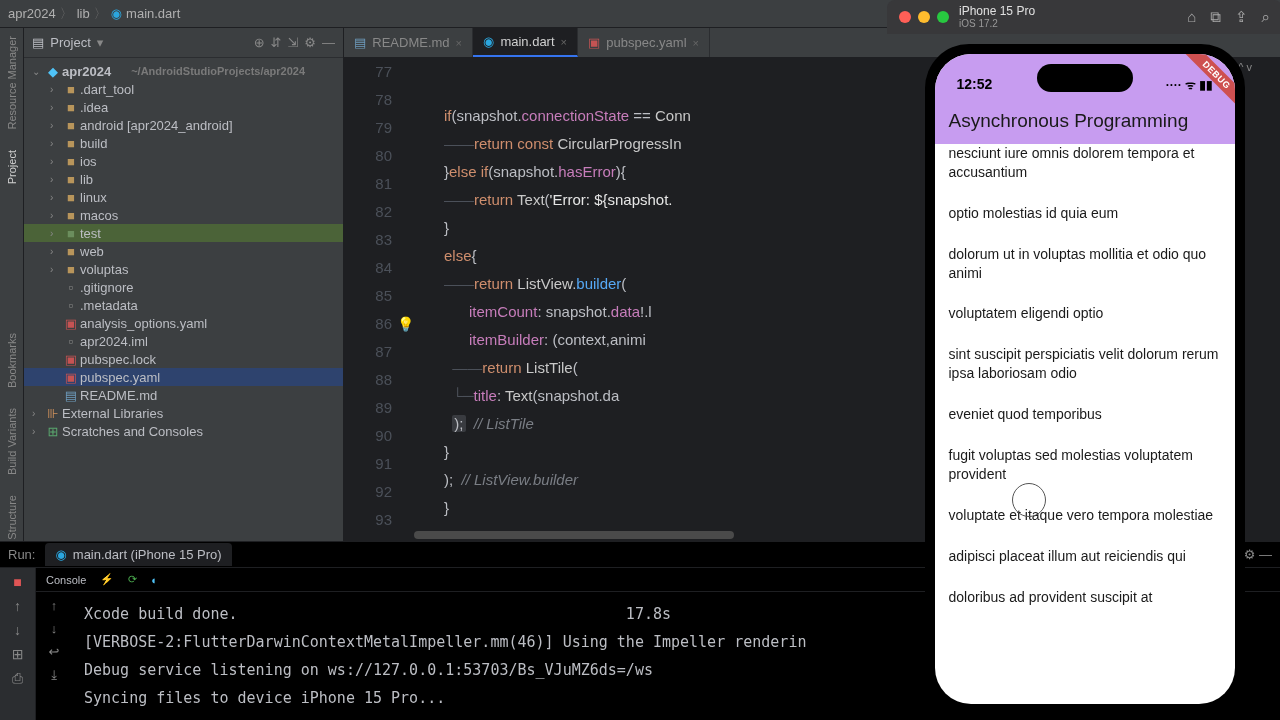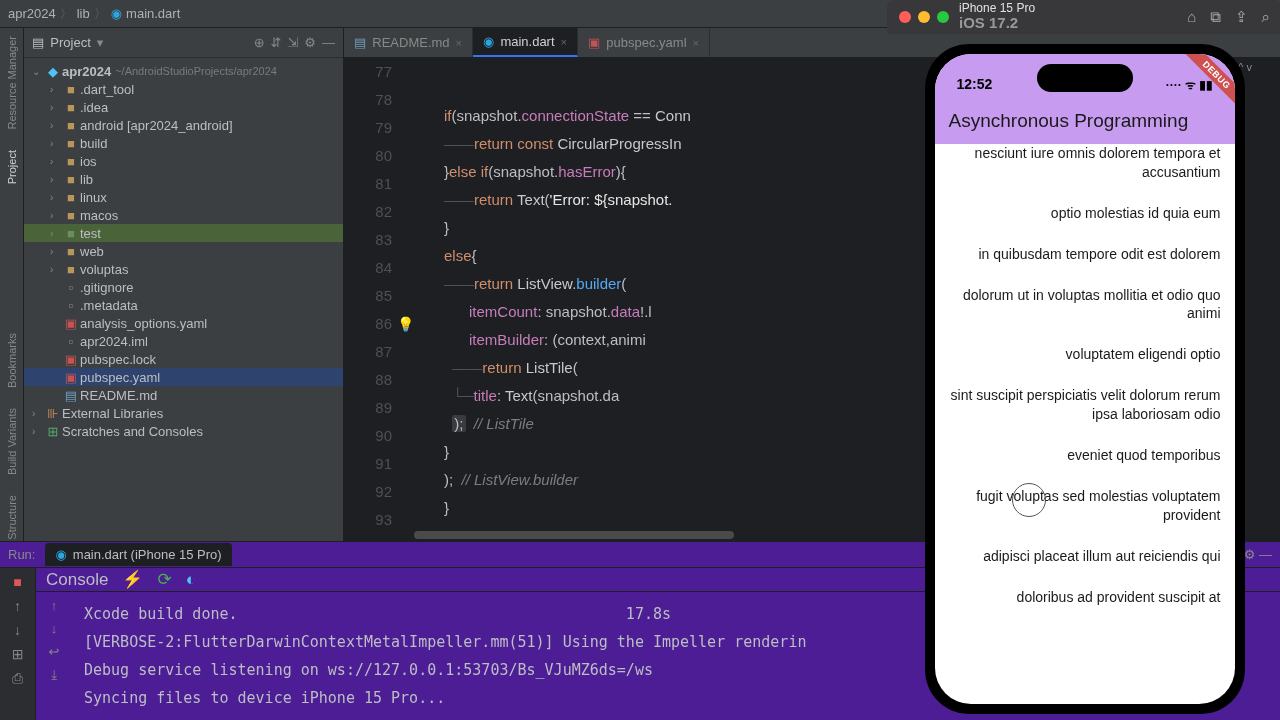--- a/index.html
+++ b/index.html
@@ -29,21 +29,21 @@
 .project-actions { display: flex; gap: 6px; color: #888; }
 .project-actions span { cursor: pointer; font-size: 13px; }
 
 .tree { padding: 4px 0; overflow-y: auto; flex: 1; }
 .tree-row { display: flex; align-items: center; height: 18px; padding-left: 8px; cursor: pointer; white-space: nowrap; }
 .tree-row.selected { background: #2e436e; }
 .tree-row.highlighted { background: #4b6338; }
 .tree-row .arrow { width: 12px; color: #888; font-size: 10px; }
 .tree-row .icon { width: 18px; display: inline-flex; justify-content: center; }
 .tree-row .label { color: #bcbec4; }
-.tree-row .path { color: #7a7a7a; margin-left: 4px; font-size: 11px; }
+.tree-row .path { color: #7a7a7a; margin-left: 20px; font-size: 11px; font-weight: bold; }
 .folder-icon { color: #b8955b; }
 .dart-icon { color: #2ba6de; }
 .yaml-icon { color: #c55353; }
 .md-icon { color: #6e9cbe; }
 .file-generic { color: #8a8a8a; }
 .lib-icon { color: #d0915c; }
 .test-icon { color: #6b8e5d; }
 .flutter-root { color: #4fc3f7; }
 
 
@@ -62,57 +62,57 @@
 .str { color: #e5e5e5; }
 .cls { color: #c8c8c8; }
 .method { color: #56a8f5; }
 .prop { color: #c77dbb; }
 .comment { color: #7a7e85; font-style: italic; }
 .guide { color: #4b5059; }
 .hl-ret { color: #cf8e6d; }
 .caret-bg { background: #393b40; border-radius: 2px; padding: 0 2px; }
 
 
-.run-panel { height: 179px; background: #4c1d95; border-top: 1px solid #1e1f22; display: flex; flex-direction: column; }
+.run-panel { height: 179px; background: #000000; border-top: 1px solid #1e1f22; display: flex; flex-direction: column; }
 .run-header { height: 28px; border-bottom: 1px solid #1e1f22; display: flex; align-items: center; padding: 0 8px; }
 .run-tab { display: flex; align-items: center; gap: 6px; background: #1e1f22; padding: 4px 10px; border-radius: 4px 4px 0 0; }
 .run-body { flex: 1; display: flex; }
 .run-rail { width: 36px; background: #2b2d30; display: flex; flex-direction: column; align-items: center; padding-top: 6px; gap: 8px; border-right: 1px solid #1e1f22; }
 .run-rail span { color: #888; cursor: pointer; font-size: 14px; }
 .run-rail .stop { color: #e05555; }
 .run-inner-rail { width: 36px; display: flex; flex-direction: column; align-items: center; padding-top: 6px; gap: 8px; }
 .run-inner-rail span { color: #888; cursor: pointer; font-size: 13px; }
 .console-tabs { height: 24px; display: flex; align-items: center; gap: 14px; padding: 0 10px; border-bottom: 1px solid #1e1f22; }
-.console-tab { color: #bcbec4; font-size: 17px; cursor: pointer; }
+.console-tab { color: #bcbec4; font-size: 11px; cursor: pointer; }
 .console-tab.icon { color: #f0a732; }
 .console-tab.reload { color: #4caf50; }
 .console-tab.globe { color: #4fc3f7; }
 .console-out { flex: 1; padding: 8px 12px; font-family: Menlo, Consolas, monospace; font-size: 15px; line-height: 28px; color: #bcbec4; white-space: pre; overflow: hidden; }
 .console-main { flex: 1; display: flex; flex-direction: column; min-width: 0; }
 
 
 .simulator { position: absolute; right: -2px; top: 0; width: 395px; height: 720px; z-index: 5; }
 .sim-titlebar { height: 34px; background: #38383a; display: flex; align-items: center; padding: 0 12px; gap: 10px; border-radius: 8px 8px 0 0; }
 .traffic { display: flex; gap: 7px; }
 .traffic span { width: 12px; height: 12px; border-radius: 50%; }
 .tl-close { background: #ff5f57; }
 .tl-min { background: #febc2e; }
 .tl-max { background: #28c840; }
 .sim-title { flex: 1; color: #e0e0e0; font-size: 12px; line-height: 1.1; }
-.sim-title .sub { color: #999; font-size: 15px; font-weight: bold; }
+.sim-title .sub { color: #999; font-size: 10px; }
 .sim-tb-icons { display: flex; gap: 14px; color: #aaa; font-size: 15px; }
 
 .phone-frame { margin: 10px auto 0; width: 320px; height: 670px; background: #000; border-radius: 44px; padding: 10px; position: relative; }
 .phone-screen { width: 100%; height: 100%; background: #fff; border-radius: 36px; overflow: hidden; position: relative; display: flex; flex-direction: column; }
 .dynamic-island { position: absolute; top: 10px; left: 50%; transform: translateX(-50%); width: 96px; height: 28px; background: #000; border-radius: 18px; z-index: 3; }
 .status-bar { height: 48px; background: #c79cf0; display: flex; justify-content: space-between; align-items: center; padding: 12px 22px 0; color: #000; font-weight: 600; font-size: 14px; }
 .status-icons { display: flex; align-items: center; gap: 4px; font-size: 12px; }
 .app-bar { background: #c79cf0; padding: 8px 14px 12px; color: #1a1a1a; font-size: 19px; font-weight: 500; }
 .list { flex: 1; overflow: hidden; padding: 0 14px; color: #1a1a1a; font-size: 14px; line-height: 1.35; }
-.list-item { padding: 11px 0; text-align: right; }
+.list-item { padding: 11px 0; }
 .debug-banner { position: absolute; top: 14px; right: -30px; background: #ce5050; color: #fff; font-size: 9px; font-weight: bold; padding: 2px 30px; transform: rotate(45deg); z-index: 4; letter-spacing: 0.5px; }
 
 .cursor-ring { position: absolute; width: 34px; height: 34px; border: 1.5px solid #555; border-radius: 50%; z-index: 10; pointer-events: none; }
 .analysis-info { position: absolute; right: 28px; top: 60px; display: flex; gap: 8px; font-size: 11px; color: #f0a732; align-items: center; z-index: 3; }
 .analysis-info .up { color: #888; }
 
 .editor-scrollbar { height: 12px; background: #1e1f22; position: relative; }
 .editor-scrollbar::after { content: ""; position: absolute; left: 70px; width: 320px; height: 8px; top: 2px; background: #4a4a4a; border-radius: 4px; }
 </style>
 </head>
@@ -372,21 +372,21 @@
         <span class="console-tab globe">◐</span>
       </div>
       <div style="display:flex;flex:1;min-height:0">
         <div class="run-inner-rail">
           <span>↑</span>
           <span>↓</span>
           <span>↩</span>
           <span>⤓</span>
         </div>
         <div class="console-out" id="console-out">Xcode build done.                                           17.8s
-[VERBOSE-2:FlutterDarwinContextMetalImpeller.mm(51)] Using the Impeller renderin
+[VERBOSE-2:FlutterDarwinContextMetalImpeller.mm(46)] Using the Impeller renderin
 Debug service listening on ws://127.0.0.1:53703/Bs_VJuMZ6ds=/ws
 Syncing files to device iPhone 15 Pro...</div>
       </div>
     </div>
   </div>
 </div>
 
 <div class="simulator">
   <div class="sim-titlebar">
     <div class="traffic">
@@ -412,26 +412,26 @@
       <div class="status-bar">
         <span>12:52</span>
         <span class="status-icons">···· ᯤ ▮▮</span>
       </div>
       <div class="app-bar">
         <span>Asynchronous Programming</span>
       </div>
       <div class="list" id="sim-list">
           <div class="list-item" style="padding-top: 0px;">nesciunt iure omnis dolorem tempora et accusantium</div>
           <div class="list-item">optio molestias id quia eum</div>
-          <div class="list-item">in quibusdam tempore odit est dolorem</div>
           <div class="list-item">dolorum ut in voluptas mollitia et odio quo animi</div>
           <div class="list-item">voluptatem eligendi optio</div>
           <div class="list-item">sint suscipit perspiciatis velit dolorum rerum ipsa laboriosam odio</div>
           <div class="list-item">eveniet quod temporibus</div>
           <div class="list-item">fugit voluptas sed molestias voluptatem provident</div>
+          <div class="list-item">voluptate et itaque vero tempora molestiae</div>
           <div class="list-item">adipisci placeat illum aut reiciendis qui</div>
           <div class="list-item">doloribus ad provident suscipit at</div>
         </div>
     </div>
   </div>
 </div>
 
 <div class="cursor-ring" style="left:1012px;top:483px"></div>
 
 </body></html>

